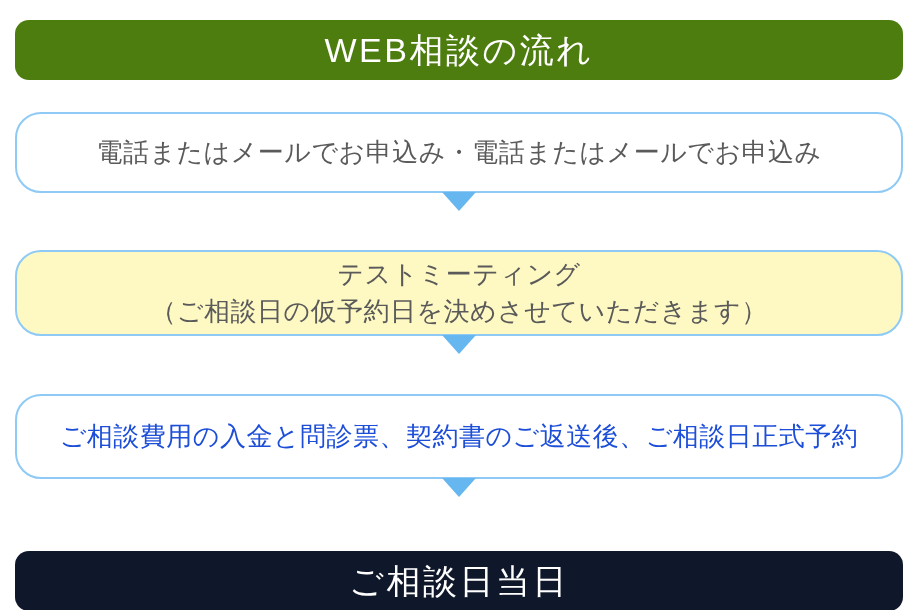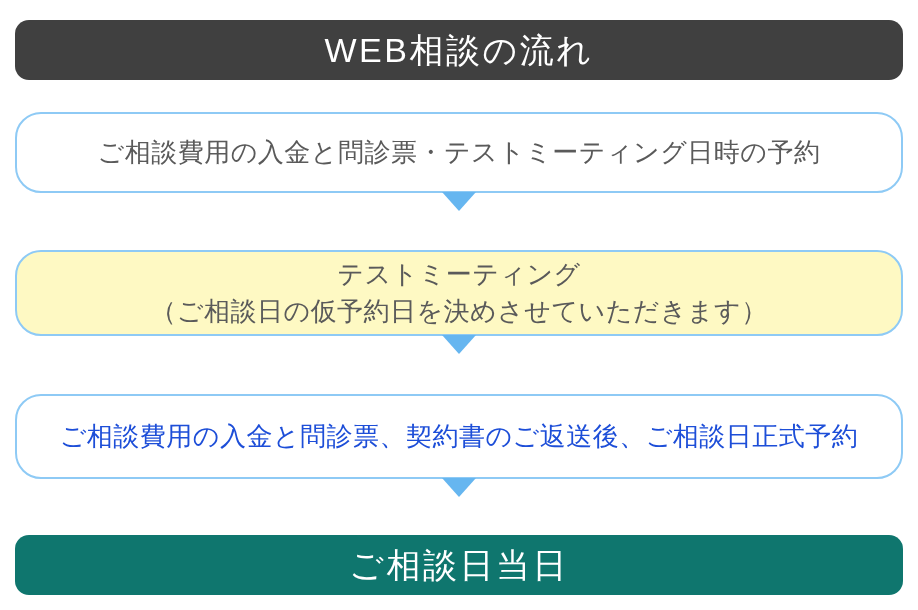--- a/index.html
+++ b/index.html
@@ -108,40 +108,40 @@
     letter-spacing: 2.5px;
     line-height: 1;
     white-space: nowrap;
   }
 </style>
 </head>
 <body>
 
 <div id="flow-root" style="background: rgb(255, 255, 255);">
 
-  <div class="header-banner" style="background:#404040;align-items:center;">
+  <div class="header-banner" style="background:#4d7c0f;align-items:center;">
     <span class="header-title" style="color: rgb(255, 255, 255);">WEB相談の流れ</span>
   </div>
 
   <div class="step-box" id="step-1" style="border-color: rgb(142, 202, 245); background: rgb(255, 255, 255);">
-    <span class="step-text" style="color: rgb(90, 90, 90);">ご相談費用の入金と問診票・テストミーティング日時の予約</span>
+    <span class="step-text" style="color: rgb(90, 90, 90);">電話またはメールでお申込み・電話またはメールでお申込み</span>
   </div>
 
   <div class="arrow-down" id="arrow-1" style="border-top-color: rgb(102, 182, 240);"></div>
 
   <div class="step-box" id="step-2" style="border-color: rgb(142, 202, 245); background: #fef9c3;">
     <span class="step-text" style="color: rgb(90, 90, 90);">テストミーティング
 （ご相談日の仮予約日を決めさせていただきます）</span>
   </div>
 
   <div class="arrow-down" id="arrow-2" style="border-top-color: rgb(102, 182, 240);"></div>
 
   <div class="step-box" id="step-3" style="border-color: rgb(142, 202, 245); background: rgb(255, 255, 255);">
     <span class="step-text" style="color: #1d4ed8;">ご相談費用の入金と問診票、契約書のご返送後、ご相談日正式予約</span>
   </div>
 
   <div class="arrow-down" id="arrow-3" style="border-top-color: rgb(102, 182, 240);"></div>
 
-  <div class="footer-banner" style="background:#0f766e;">
+  <div class="footer-banner" style="background:#0f172a;margin-top:16px;">
     <span class="footer-title" style="color: rgb(255, 255, 255);">ご相談日当日</span>
   </div>
 
 </div>
 
 </body></html>

